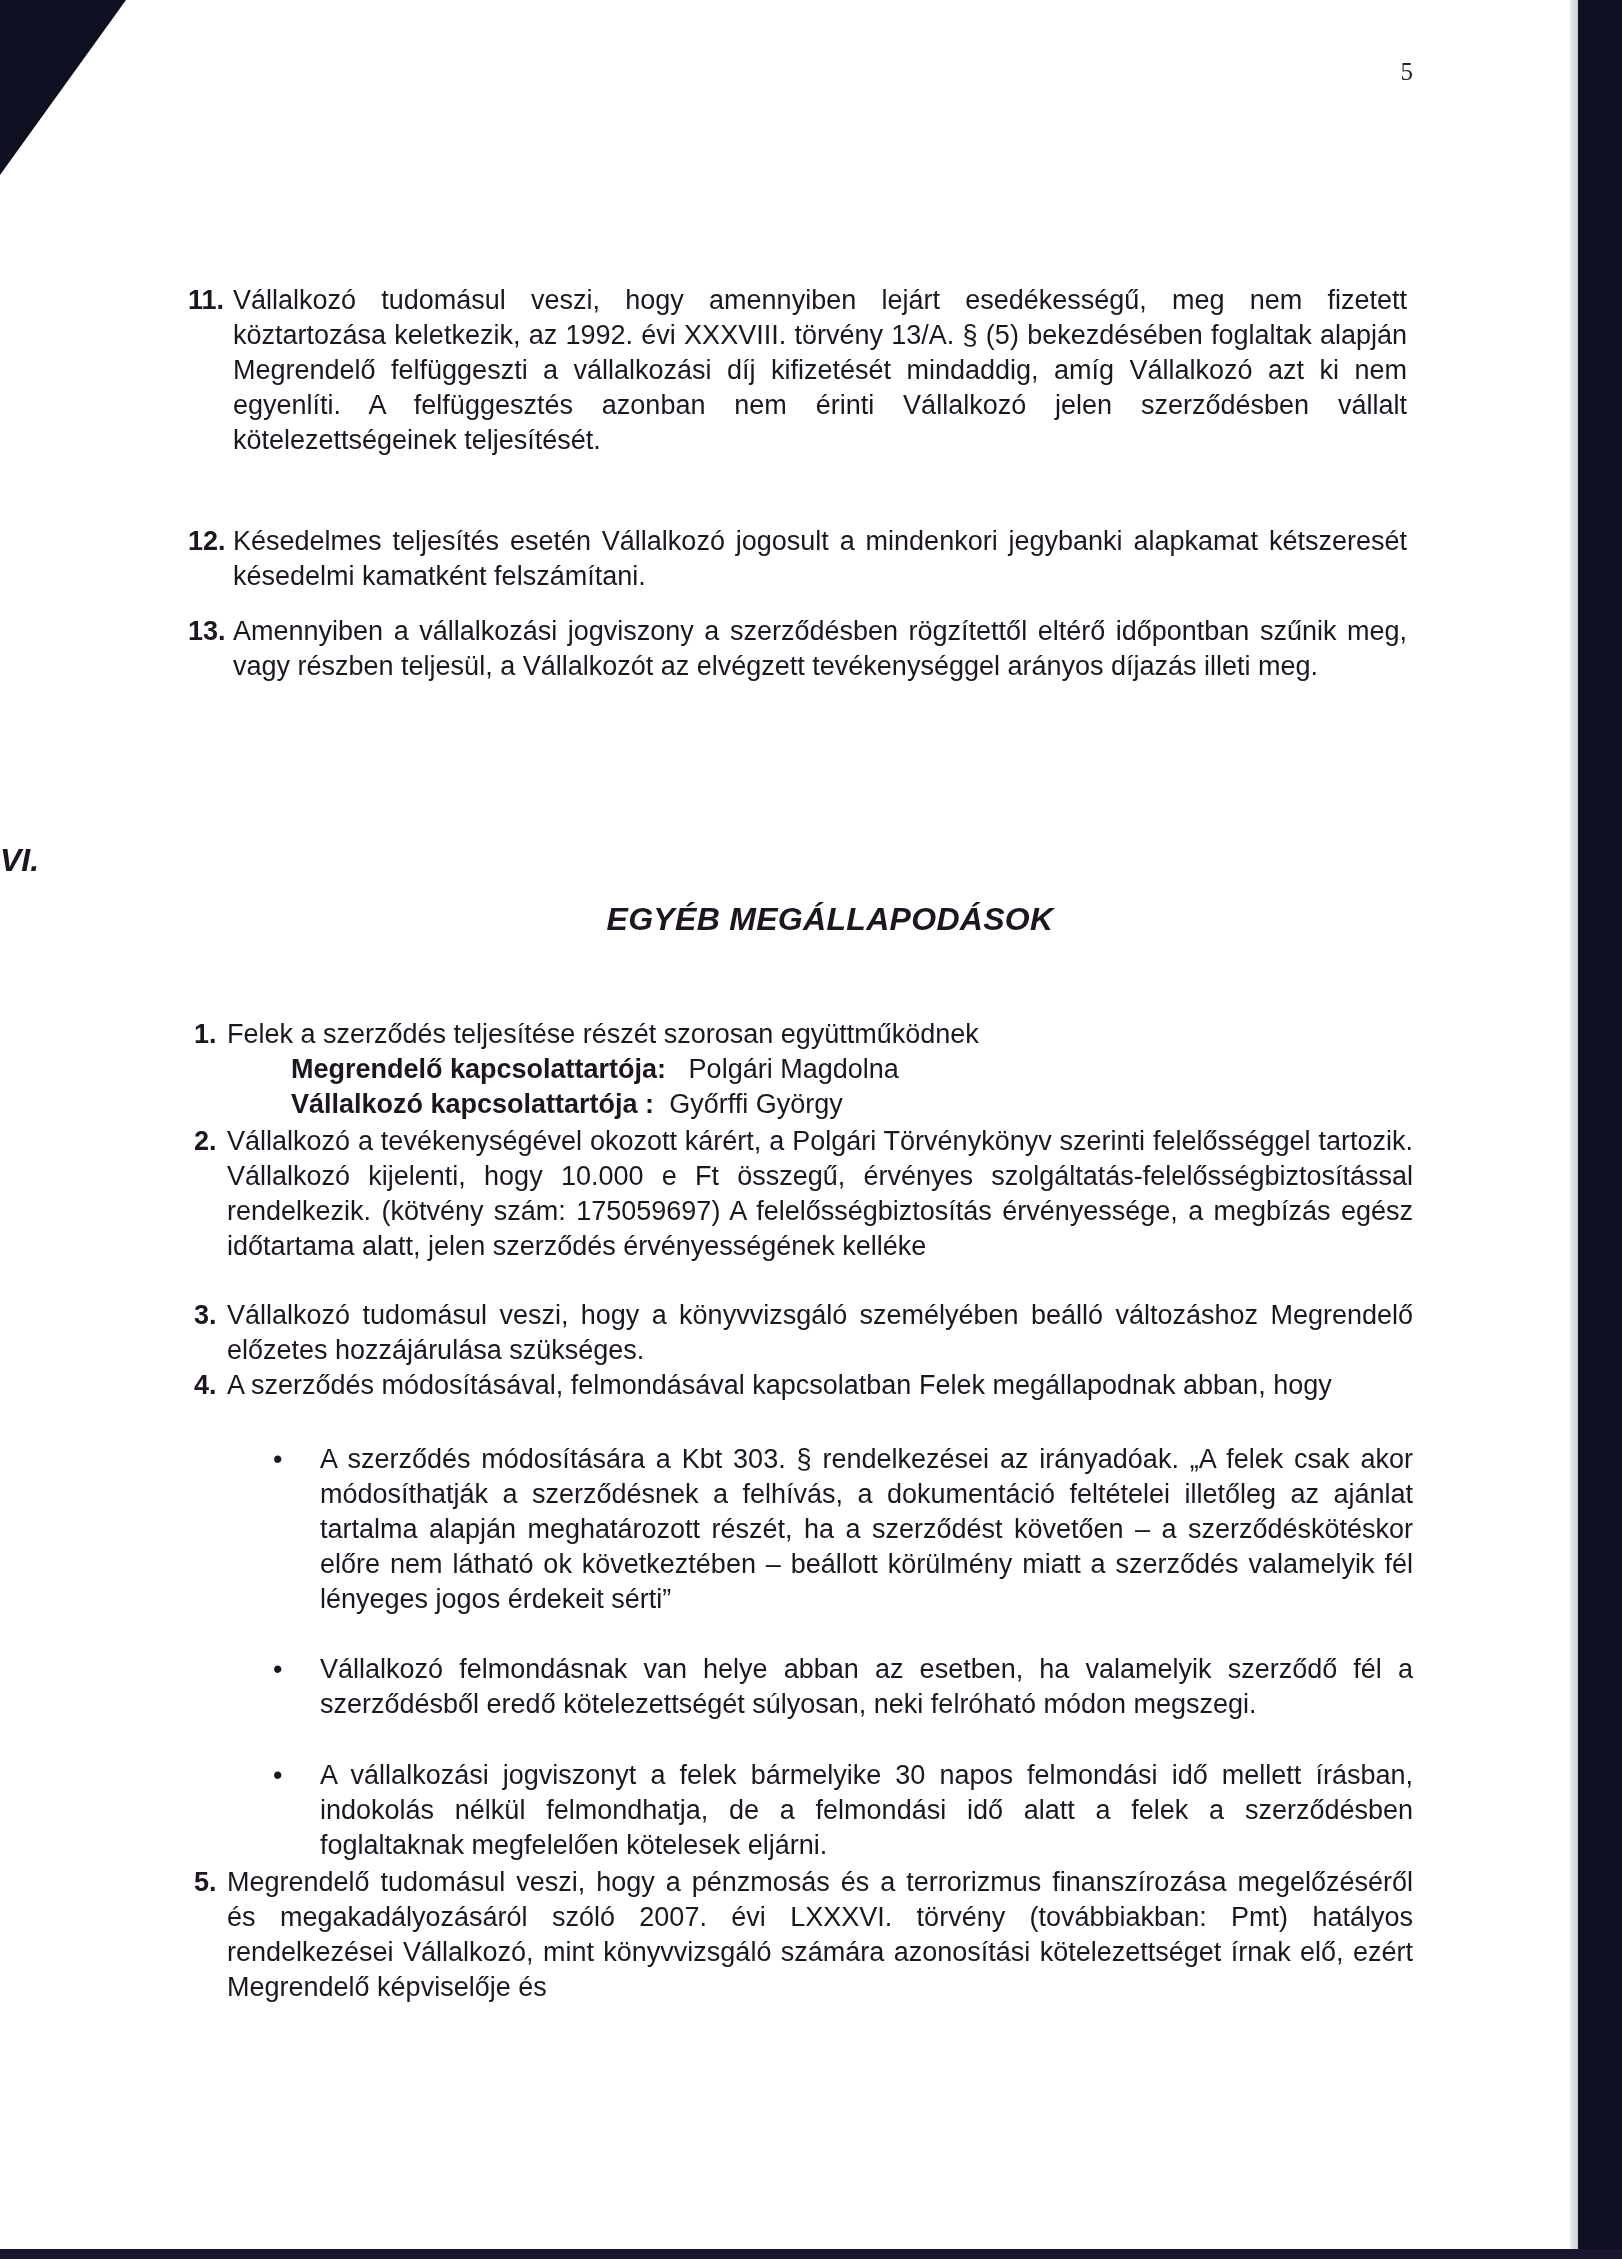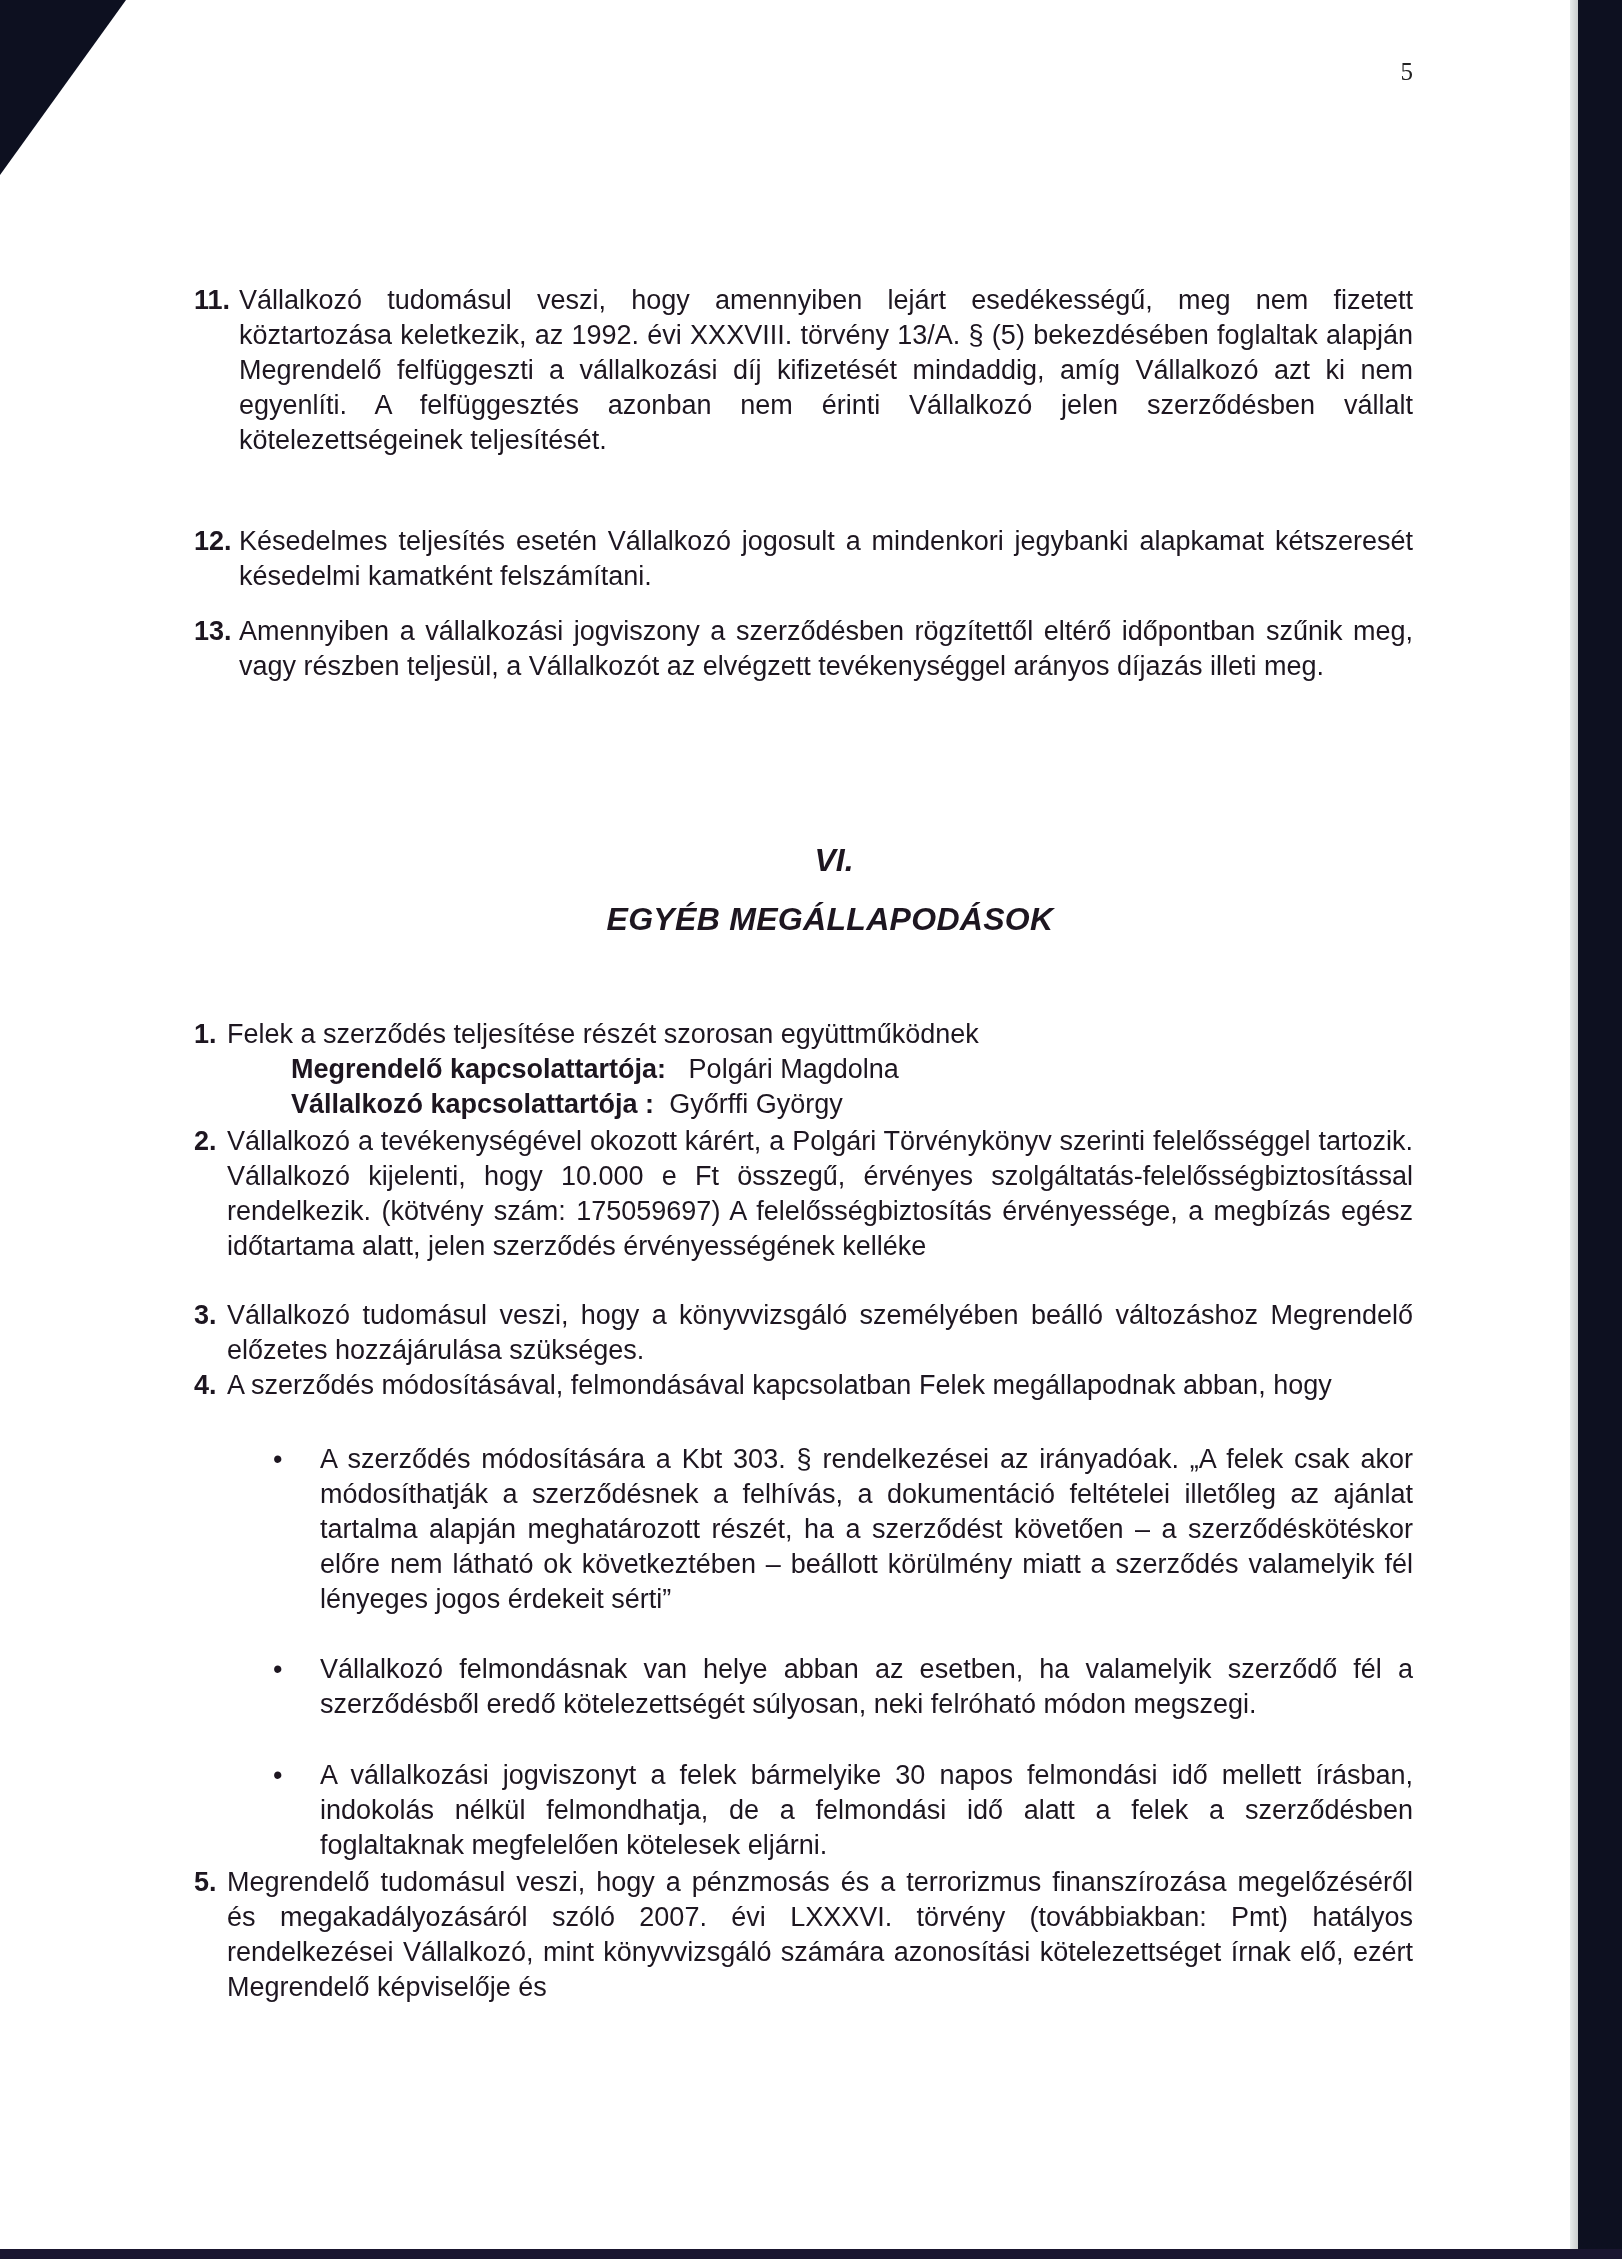--- a/index.html
+++ b/index.html
@@ -25,33 +25,33 @@
   .bottom-edge {
     position:absolute; left:0; top:2249px; width:1622px; height:10.7px;
     background:#1a1630;
   }
   .page-number {
     position:absolute; left:423px; top:58px; width:990px; text-align:right;
     font-family:"Liberation Serif", serif; font-size:25px; color:#222;
   }
   .content { position:absolute; left:0; top:0; width:100%; }
   .para {
-    position:absolute; left:239px; width:1174px;
+    position:absolute; left:233px; width:1174px;
     font-size:27px; line-height:35px; text-align:justify;
   }
   .para .num {
     position:absolute; left:-45px; top:0; font-weight:bold;
   }
   .para.p11 { top:283px; }
   .para.p12 { top:524px; }
   .para.p13 { top:614px; }
 
   .heading-num {
-    position:absolute; left:0; width:1572px; top:842px; text-align:center;
-    font-size:32px; font-weight:bold; font-style:italic;margin-left:48px;
+    position:absolute; left:0; width:1572px; top:842px; 
+    font-size:32px; font-weight:bold; font-style:italic;
   }
   .heading-title {
     position:absolute; left:0; width:1572px; top:901px; text-align:center;
     font-size:32px; font-weight:bold; font-style:italic; letter-spacing:0.3px;padding-left:44px;
   }
 
   .item {
     position:absolute; left:227px; width:1186px;
     font-size:27px; line-height:35px; text-align:justify;
   }

